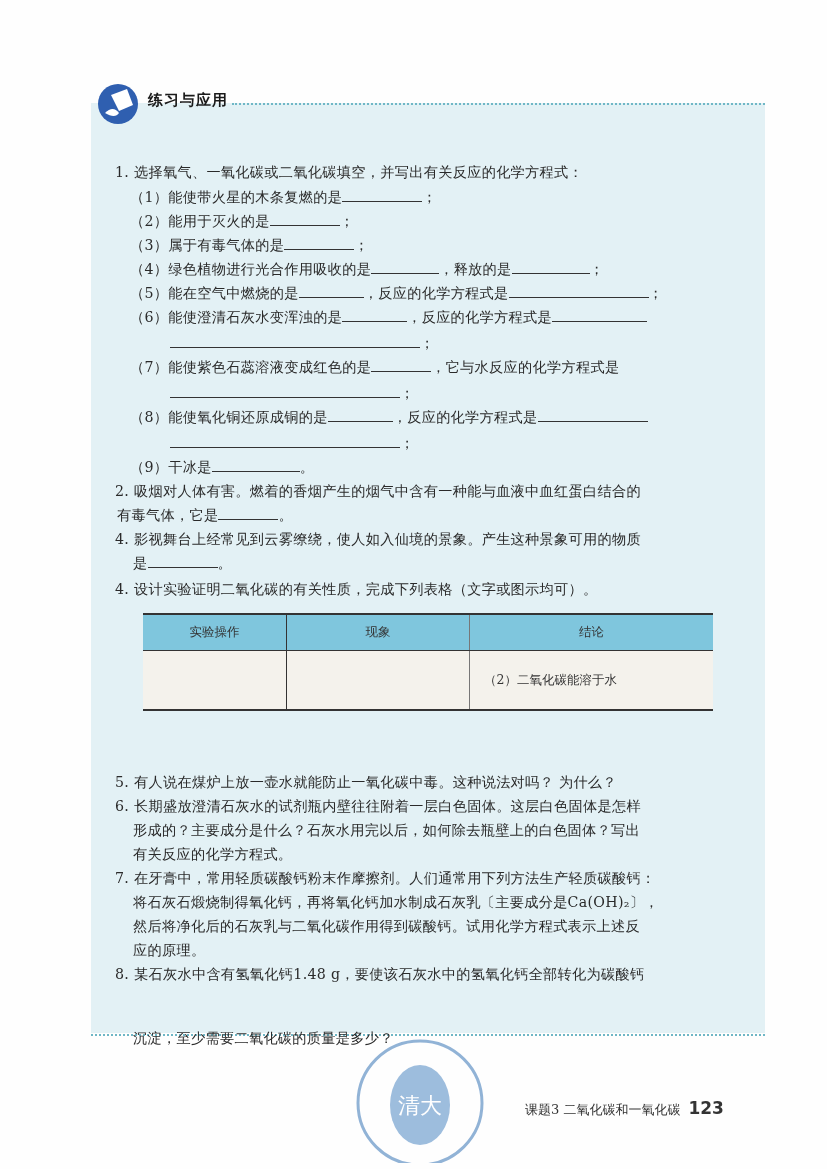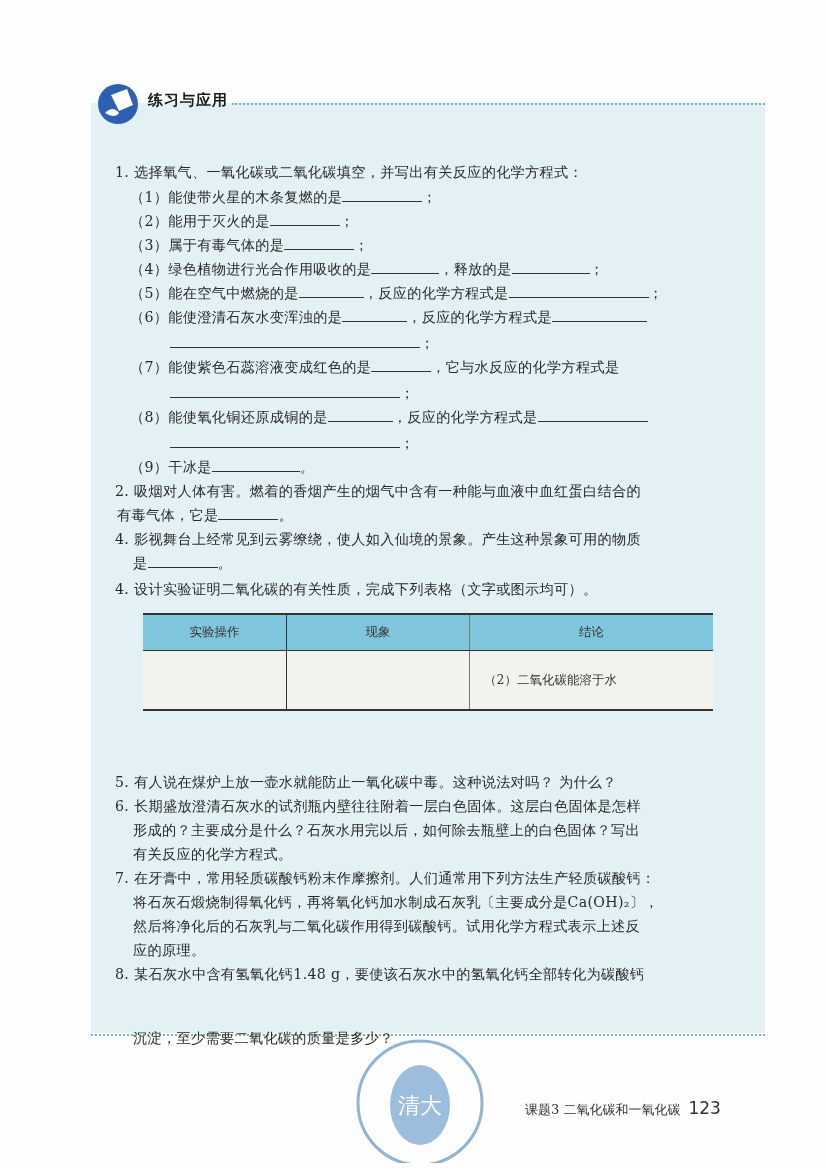--- a/index.html
+++ b/index.html
@@ -18,21 +18,21 @@
   .blank { display:inline-block; border-bottom:1px solid #333; height:16px; vertical-align:baseline; }
   .table { position:absolute; left:143px; top:613px; width:570px; border-collapse:collapse;
            font-size:12.5px; }
   .table th { background:#7fc6dd; height:33px; font-weight:normal; color:#333; border-top:2px solid #333; border-bottom:1.5px solid #333; }
   .table td { height:56px; border-bottom:1px solid #555; color:#333; padding-left:14px; }
   .table tr.r1 td { background:#f8e3b0; }
   .table tr.r2 td { background:#f4f2ec; border-bottom:2px solid #333; }
   .table .c1 { width:128px; border-right:1.5px solid #333; }
   .table .c2 { width:167px; border-right:1px solid #777; }
   .footer { position:absolute; left:525px; top:1098px; font-size:13px; color:#333; }
-  .footer .pg { font-family:"DejaVu Sans","Liberation Sans",sans-serif; font-size:17px; margin-left:8px; }
+  .footer .pg { font-family:"DejaVu Sans","Liberation Sans",sans-serif; font-size:17px; margin-left:8px;font-weight:bold; }
   .watermark { position:absolute; left:350px; top:1033px; width:140px; height:130px; opacity:0.85; }
 </style>
 </head>
 <body>
 
 <div class="panel"></div>
 <div class="panel-top-dots"></div>
 <div class="panel-bottom-dots"></div>
 
 <svg class="logo" viewBox="0 0 42 42">

